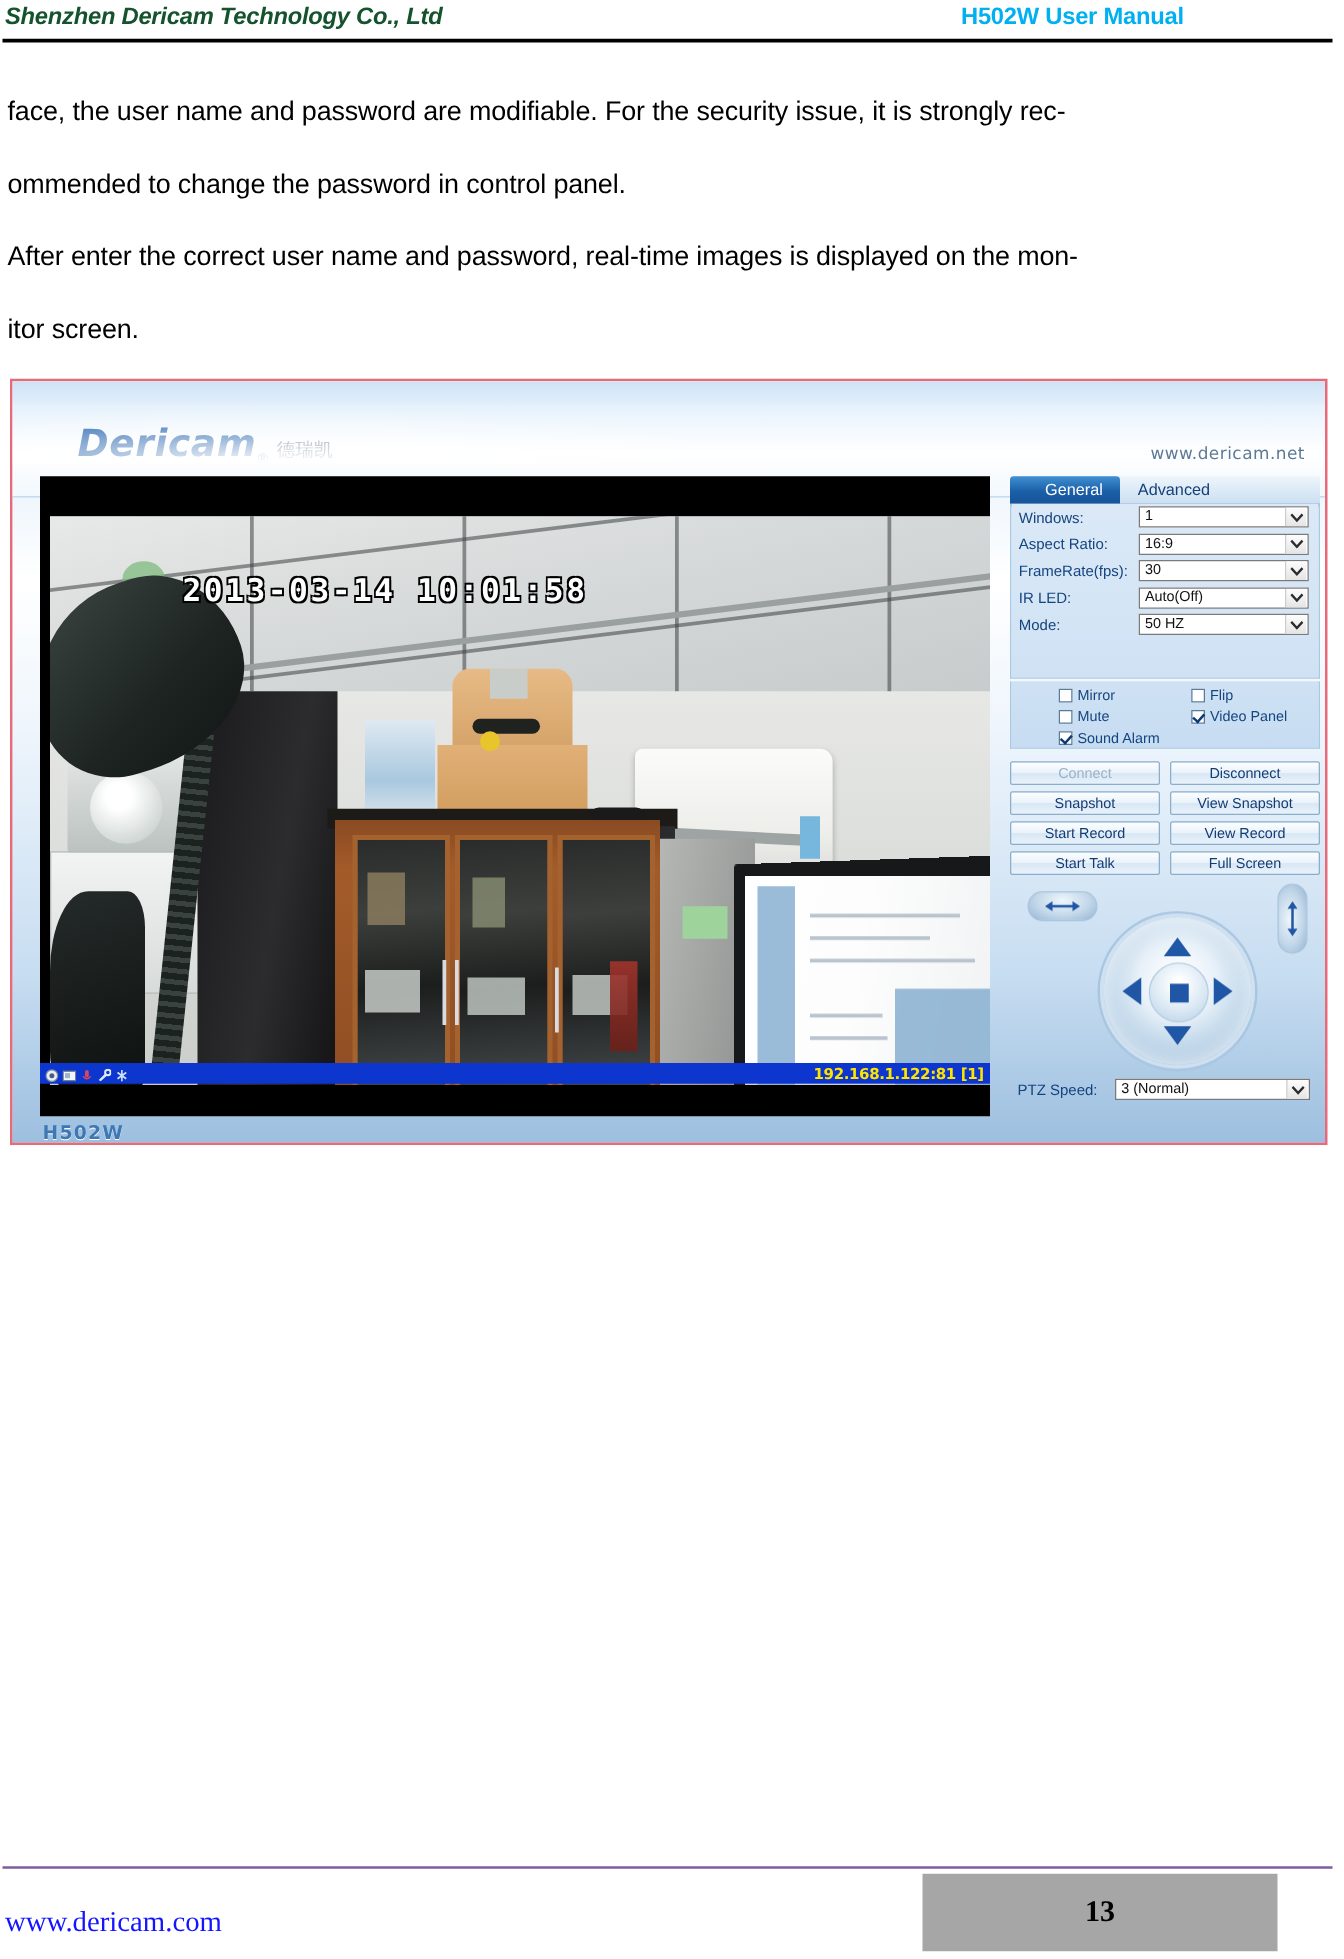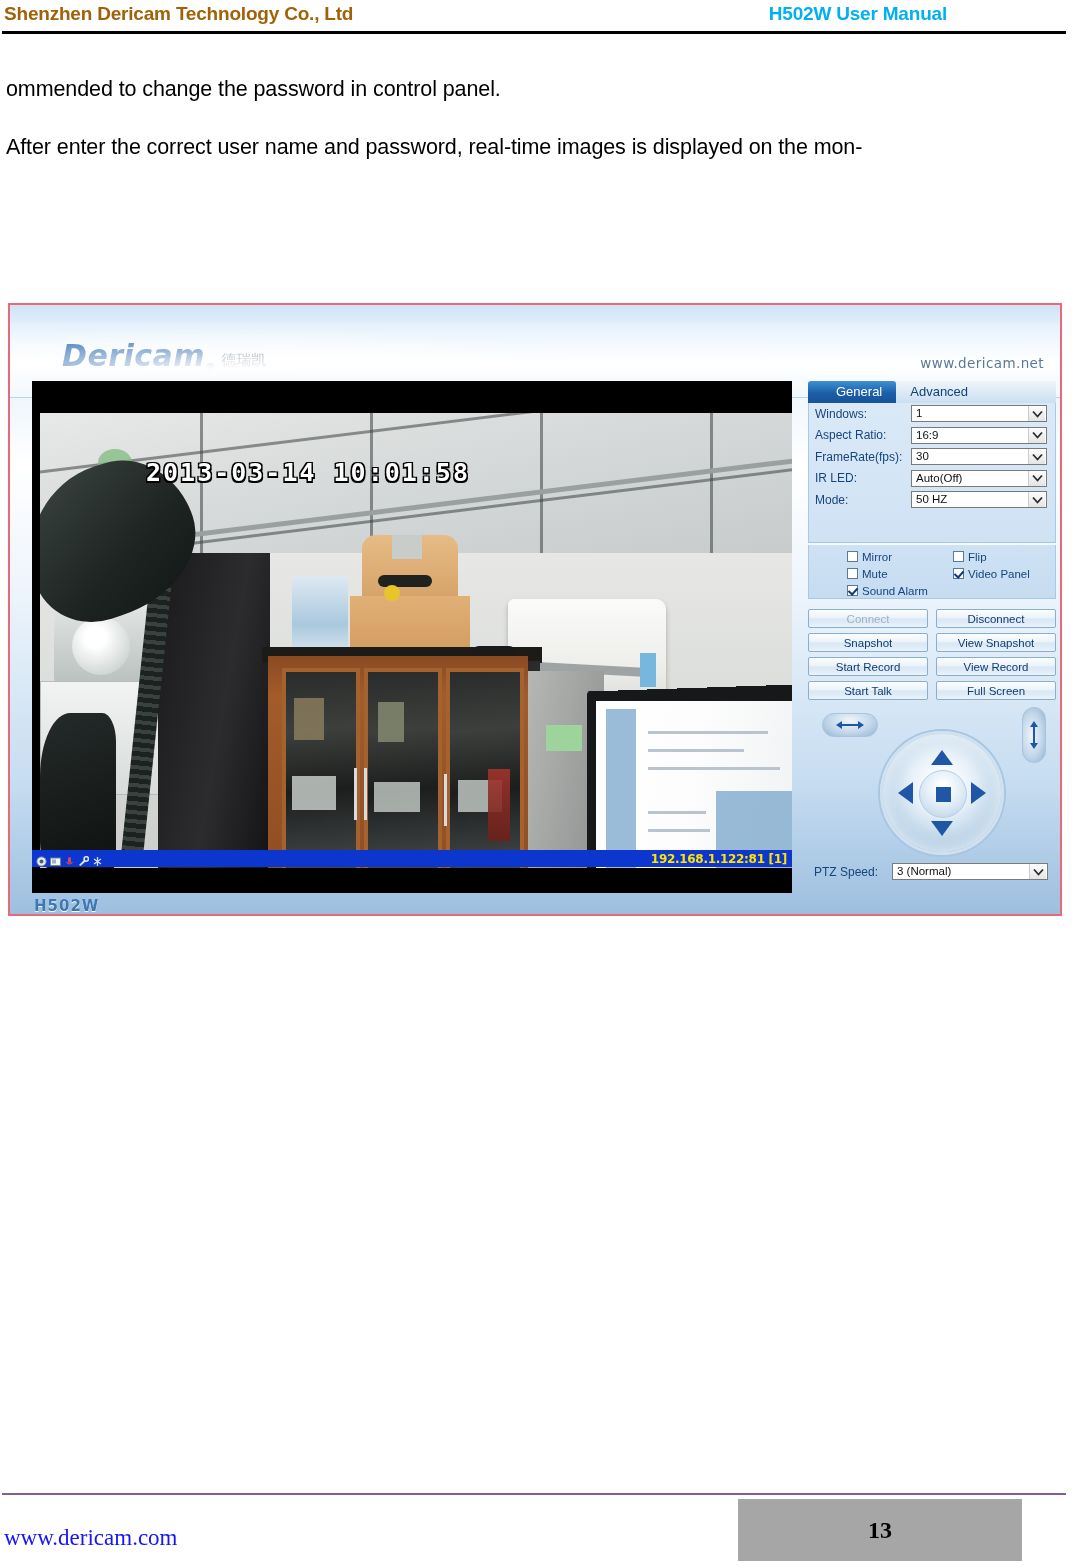--- a/index.html
+++ b/index.html
@@ -21,23 +21,24 @@
     position: absolute;
     left: 0; top: 0;
     width: 1075px;
     height: 34px;
   }
   .header-left {
     position: absolute;
     left: 4px; top: 3px;
     font-size: 19px;
     font-weight: bold;
-    color: #a16207;
+    color: #14532d;
     letter-spacing: -0.2px;
     white-space: nowrap;
+    font-style: italic;
   }
   .header-right {
     position: absolute;
     right: 128px; top: 3px;
     font-size: 19px;
     font-weight: bold;
     color: #00b0f0;
     letter-spacing: -0.2px;
     white-space: nowrap;
   }
@@ -698,22 +699,24 @@
 </head>
 <body>
 
 <div class="page-header">
   <div class="header-left">Shenzhen Dericam Technology Co., Ltd</div>
   <div class="header-right">H502W User Manual</div>
   <div class="header-rule"></div>
 </div>
 
 <div class="doc-body">
+  <div class="doc-line">face, the user name and password are modifiable. For the security issue, it is strongly rec-</div>
   <div class="doc-line">ommended to change the password in control panel.</div>
   <div class="doc-line">After enter the correct user name and password, real-time images is displayed on the mon-</div>
+  <div class="doc-line">itor screen.</div>
 </div>
 
 <div class="shot">
   <div class="shot-inner">
 
     <div class="brand-swoosh">
       <div class="logo-wrap">
         <span class="logo-text">Dericam</span>
         <span class="logo-tm">®</span>
         <span class="logo-cn">德瑞凯</span>

